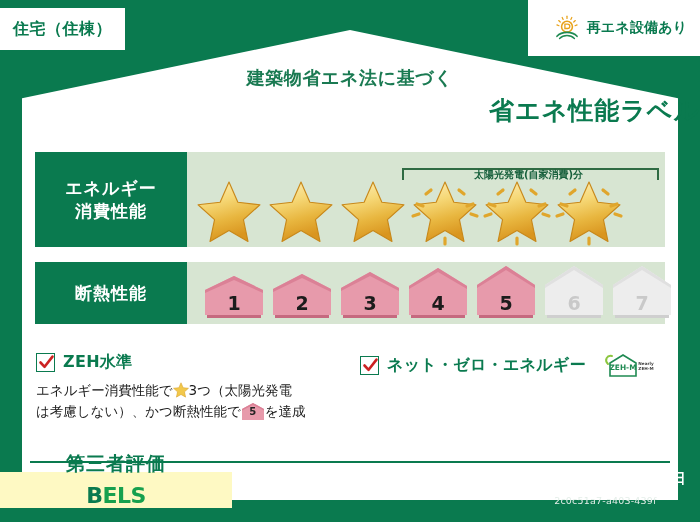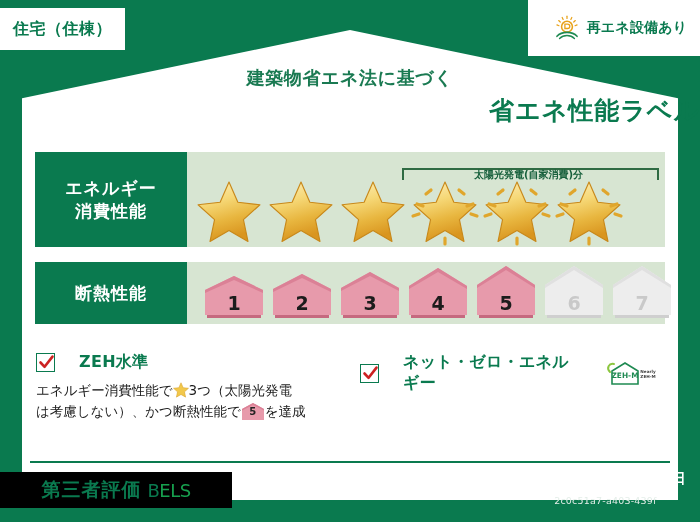--- a/index.html
+++ b/index.html
@@ -111,21 +111,21 @@
     font-size:19px;font-weight:bold;color:#1c1c1c;
   }
   .house.off .house-num{color:#c9c9c9;}
 
   
   .crit{
     position:absolute;top:352px;
   }
   #crit-left{left:36px;width:302px;}
   #crit-right{left:360px;width:300px;}
-  .crit-head{display:flex;align-items:center;gap:24px;}
+  .crit-head{display:flex;align-items:center;gap:8px;}
   .checkbox{
     width:19px;height:19px;flex:0 0 19px;border:1.6px solid #0a7a4f;
     background:#fff;position:relative;box-sizing:border-box;
   }
   .checkbox svg{position:absolute;left:1px;top:0px;}
   .crit-title{font-size:16px;font-weight:bold;color:#0a7a4f;letter-spacing:.3px;}
   .crit-body{
     margin-top:7px;font-size:13.5px;color:#1b1b1b;line-height:1.55;
   }
   .inline-star{display:inline-block;vertical-align:-3px;width:16px;height:16px;}
@@ -135,25 +135,26 @@
     font-size:10px;font-weight:bold;color:#222;
   }
   .zehm-logo{width:56px;height:26px;display:inline-block;vertical-align:-6px;margin-left:8px;}
 
   
   #divider{
     position:absolute;left:30px;right:30px;top:461px;height:2px;background:#0a7a4f;
   }
   #bels-chip{
     position:absolute;left:0;bottom:14px;width:232px;height:36px;
-    background:#000000;display:flex;align-items:center;justify-content:center;
+    background:#fef9c3;display:flex;align-items:center;justify-content:flex-end;
     gap:6px;
+    flex-direction:column;
   }
   #bels-jp{font-size:19px;font-weight:bold;color:#0a7a4f;letter-spacing:1px;}
-  #bels-en{font-size:18px;font-weight:normal;color:#17a04e;letter-spacing:-.5px;}
+  #bels-en{font-size:22px;font-weight:bold;color:#17a04e;letter-spacing:-.5px;}
   #bels-en .b-dark{color:#0a7a4f;}
   #verite{
     position:absolute;left:240px;bottom:22px;
     font-size:14px;color:#ffffff;font-family:Liberation Mono, monospace;
   }
   #footer-right{
     position:absolute;right:14px;bottom:16px;text-align:center;color:#ffffff;
   }
   #eval-date{font-size:14px;font-weight:bold;letter-spacing:.3px;}
   #eval-id{font-size:9.5px;margin-top:7px;letter-spacing:.2px;color:#e4eee9;}

